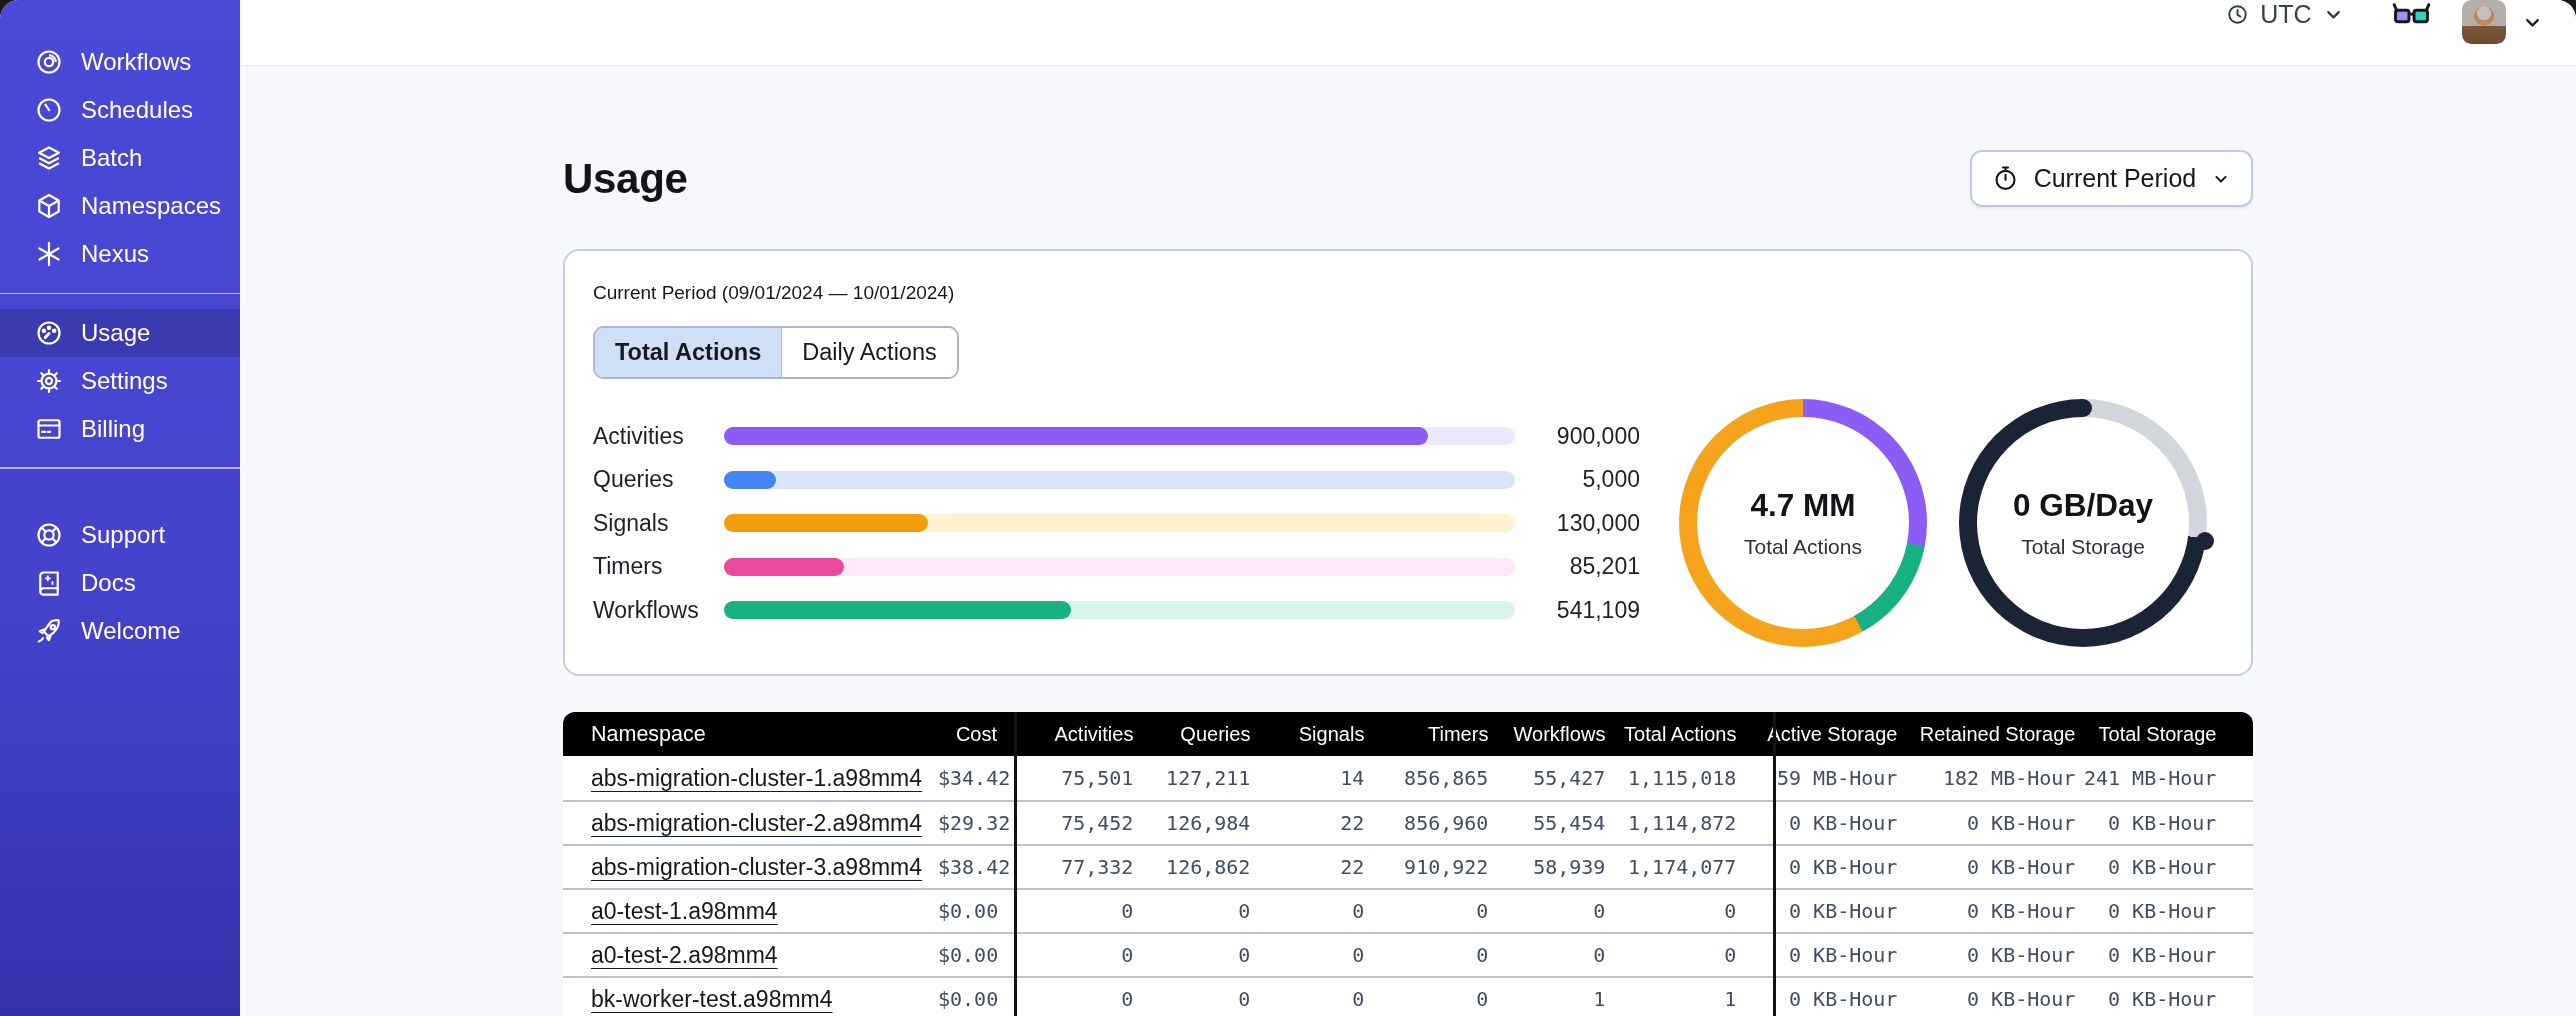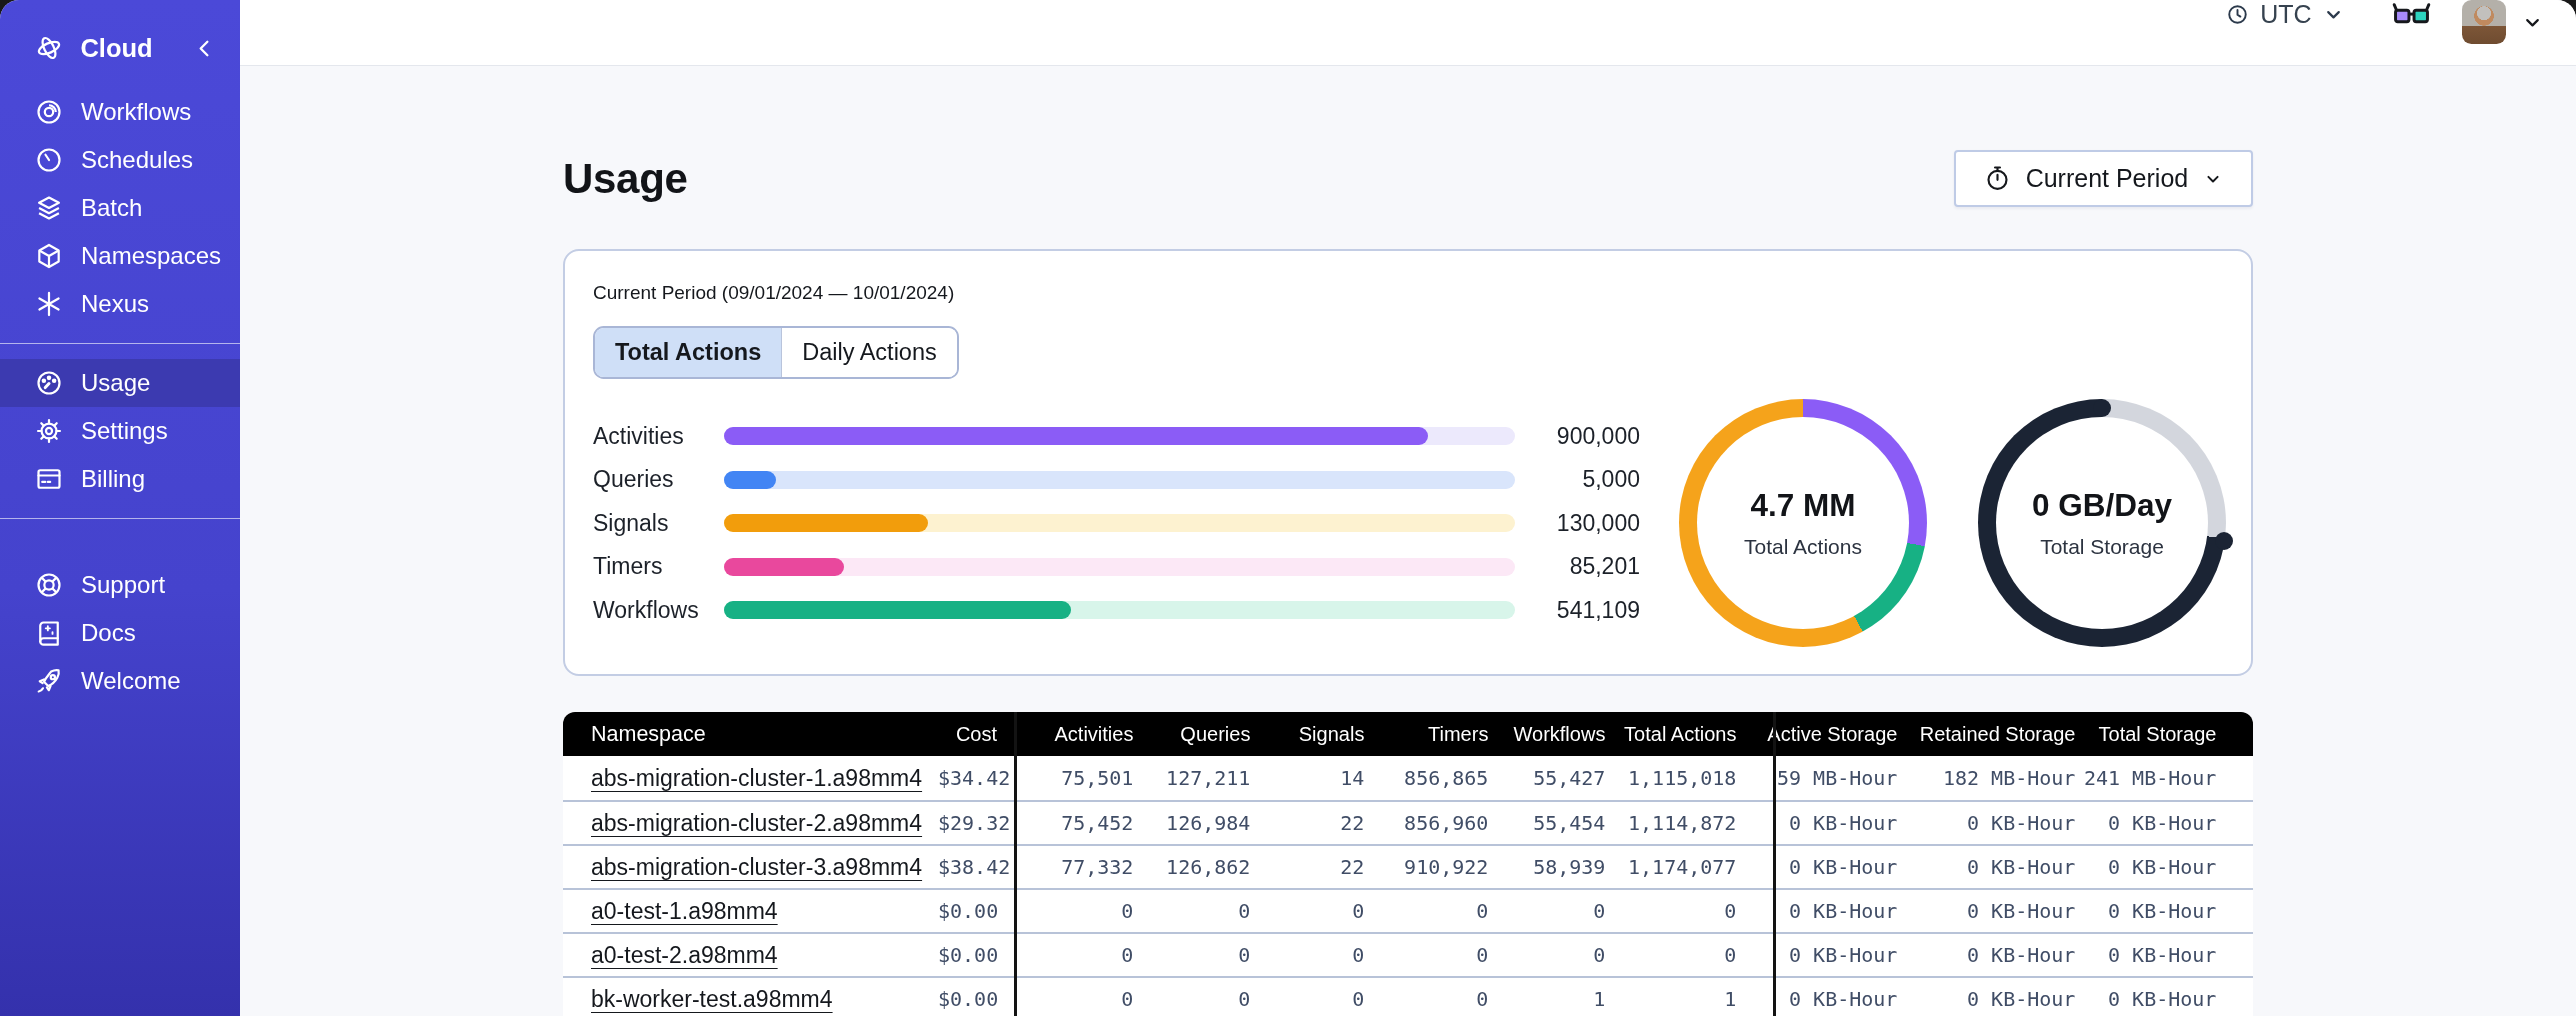--- a/index.html
+++ b/index.html
@@ -57,22 +57,22 @@
       radial-gradient(circle at 50% 36%, #c08a5f 0 27%, transparent 28%),
       linear-gradient(180deg,#b4b0a9 0 58%, #7d5638 58%, #6f4c30 100%);
   }
   .content { width:1690px; margin:0 auto; flex:1; }
   .title-row {
     margin-top:84px; display:flex; align-items:center; justify-content:space-between;
   }
   .page-title { font-size:42px; font-weight:600; color:#121418; letter-spacing:-0.3px; }
   .period-btn {
     display:flex; align-items:center; gap:14.8px;
-    background:#fff; border:2px solid #bfcbe6; border-radius:4px;
-    padding:12px 28px; cursor:pointer;
+    background:#fff; border:2px solid #bfcbe6; border-radius:12px;
+    padding:12px 20px; cursor:pointer;
     font-size:25px; font-weight:500; color:#15181d;
     box-shadow:0 1.3px 2.7px rgba(30,40,90,.06);
   }
   
   .card {
     margin-top:42px; background:#fff;
     border:2px solid #c3cde4; border-radius:16px;
     padding:31px 28px 27px;
   }
   .card-title { font-size:19px; font-weight:500; color:#15181d; }
@@ -86,21 +86,21 @@
   }
   .tab.active { background:#cfdff7; font-weight:600; }
   .tab + .tab { border-left:1.3px solid #b9c4dc; }
   .usage-flex { margin-top:20px; display:flex; align-items:center; }
   .bars { flex:none; width:1047px; display:flex; flex-direction:column; gap:25.5px; }
   .bar-row { display:flex; align-items:center; height:18px; }
   .bar-label { width:131px; font-size:23px; color:#1c2129; }
   .bar-track { flex:1; height:18px; border-radius:9.4px; position:relative; background:#eee; }
   .bar-fill { position:absolute; left:0; top:0; bottom:0; border-radius:9.4px; }
   .bar-value { width:125px; text-align:right; font-size:23px; color:#1c2129; }
-  .donuts { display:flex; gap:51px; margin-left:39px; }
+  .donuts { display:flex; gap:32px; margin-left:39px; }
   .donut-wrap { width:248px; height:248px; position:relative; }
   .donut-ring { position:absolute; inset:0; border-radius:50%; }
   .donut-hole {
     position:absolute; inset:18px; border-radius:50%; background:#fff;
     display:flex; flex-direction:column; align-items:center; justify-content:center; gap:10.7px;
   }
   .donut-big { font-size:31.5px; font-weight:600; color:#121418; }
   .donut-sub { font-size:21px; color:#2c3340; }
   .cap { position:absolute; width:18px; height:18px; border-radius:50%; background:#1b2434; }
   .cap-top { left:115px; top:0; }
@@ -130,31 +130,20 @@
   }
   .vline { position:absolute; top:0; bottom:0; width:3.4px; background:#131313; }
   .vline1 { left:451px; } .vline2 { left:1210px; }
 </style>
 </head>
 <body>
 
 <div class="window">
 
   <nav class="sidebar">
-    <div class="side-header">
-      <svg class="icn" viewBox="0 0 24 24" fill="none" stroke="#fff" stroke-width="1.9">
-        <ellipse cx="12" cy="12" rx="9.3" ry="4.1" transform="rotate(-24 12 12)"></ellipse>
-        <ellipse cx="12" cy="12" rx="9.3" ry="4.1" transform="rotate(64 12 12)"></ellipse>
-      </svg>
-      <span>Cloud</span>
-      <span class="spacer"></span>
-      <svg class="icn icn-sm" viewBox="0 0 24 24" fill="none" stroke="#fff" stroke-width="2.4" stroke-linecap="round" stroke-linejoin="round">
-        <path d="M15 5l-7 7 7 7"></path>
-      </svg>
-    </div>
 
     <div class="nav-list nav-top">
       <div class="nav-item">
         <svg class="icn" viewBox="0 0 24 24" fill="none" stroke="#fff" stroke-width="1.9">
           <circle cx="12" cy="12" r="9"></circle>
             <circle cx="12" cy="12" r="3.6"></circle>
             <path d="M12 6.2a5.8 5.8 0 0 1 5.8 5.8"></path>
         </svg>
         <span>Workflows</span>
       </div>

